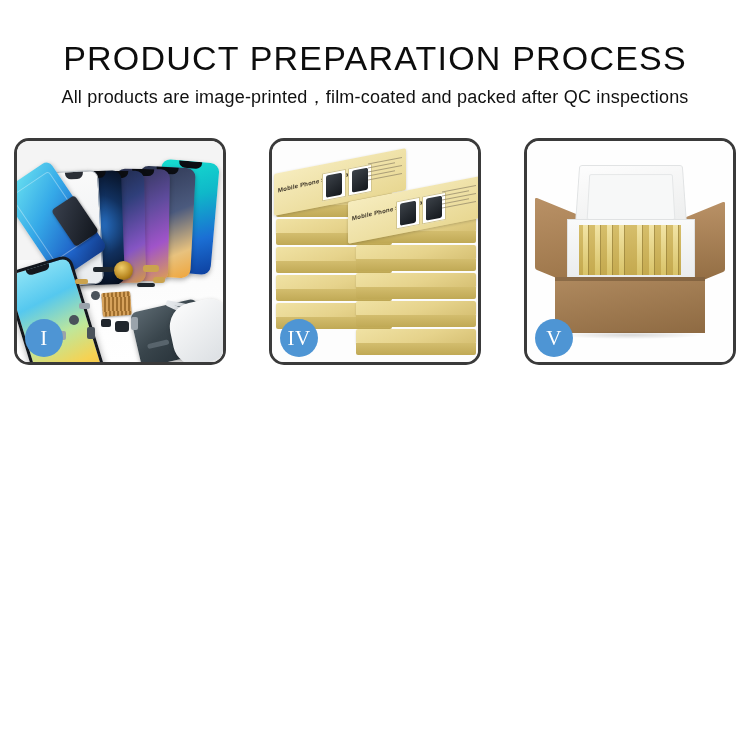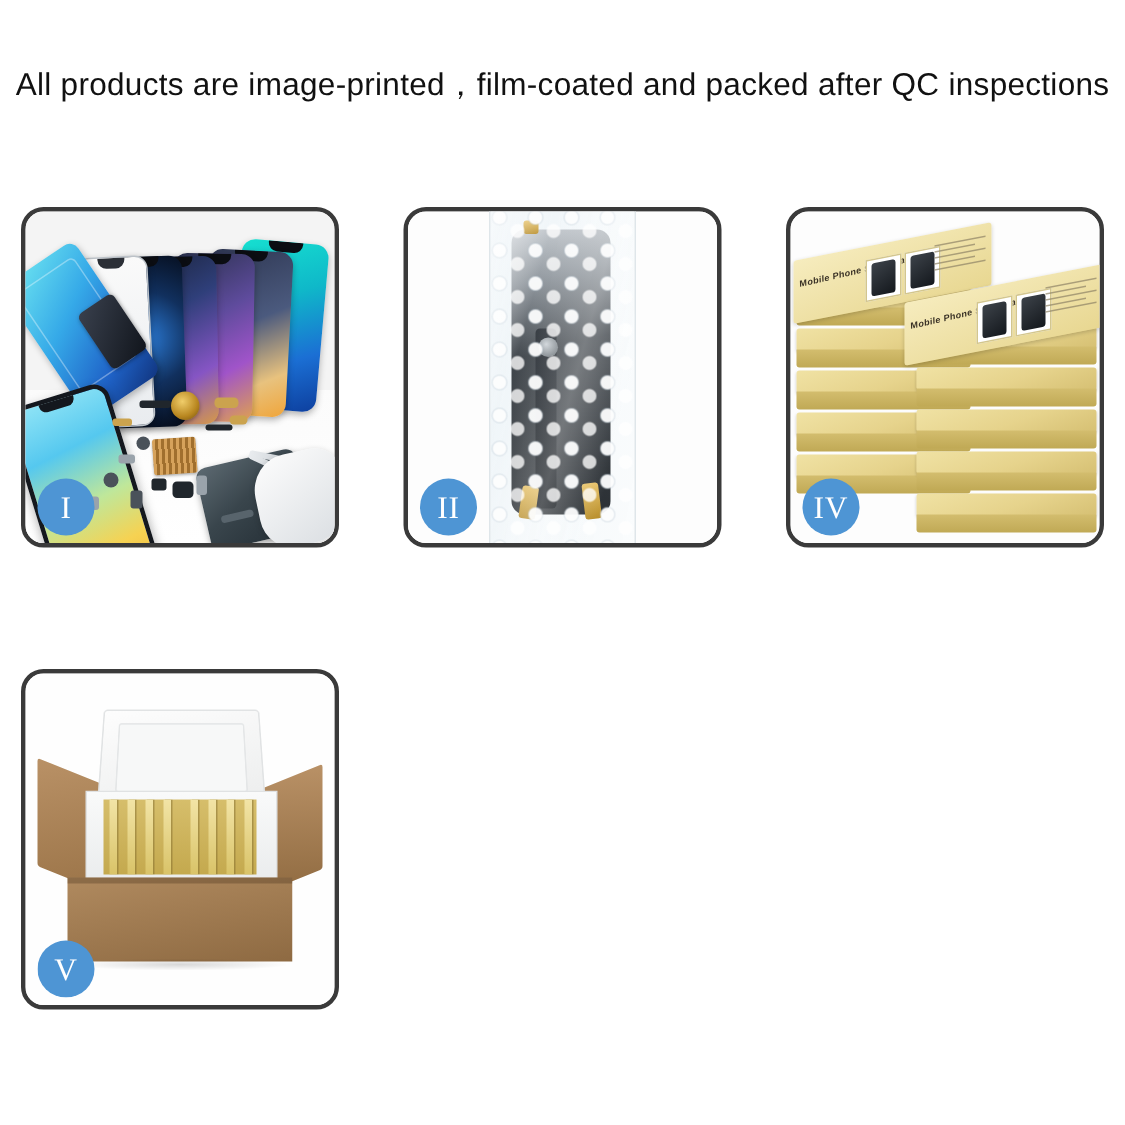--- a/index.html
+++ b/index.html
@@ -26,21 +26,21 @@
     font-size: 34px;
     font-weight: 400;
     letter-spacing: 1.2px;
     color: #0d0d0d;
     line-height: 40px;
     white-space: nowrap;
   }
   .subtitle {
     margin-top: 9px;
     font-family: "Liberation Sans", sans-serif;
-    font-size: 21px;
+    font-size: 18px;
     font-weight: 400;
     letter-spacing: .2px;
     color: #111111;
     line-height: 20px;
     white-space: nowrap;
   }
 
   
   .grid {
     position: absolute;
@@ -432,20 +432,21 @@
   }
   .p6-shadow{
     position:absolute; left:30px; top:182px; width:150px; height:8px;
     background:radial-gradient(ellipse at center, rgba(0,0,0,.13), rgba(0,0,0,0) 72%);
   }
 </style>
 </head>
 <body>
 
 <div class="header">
+  <div class="title">PRODUCT PREPARATION PROCESS</div>
   <div class="subtitle">All products are image-printed，film-coated and packed after QC inspections</div>
 </div>
 
 <div class="grid">
 
   <div class="panel">
     <div class="panel-photo">
       <div class="p1-bg"></div>
 
       <div class="scr scr-a">
@@ -493,37 +494,20 @@
       <span class="dot dk" style="left:120px;top:142px;width:18px;height:4px;"></span>
       <span class="dot" style="left:52px;top:174px;width:10px;height:10px;border-radius:50%;"></span>
       <span class="dot lt" style="left:40px;top:190px;width:9px;height:9px;"></span>
 
       <div class="tweezer"></div>
       <div class="p1-hand"></div>
     </div>
     <div class="badge">I</div>
   </div>
 
-  <div class="panel">
-    <div class="panel-photo">
-      <div class="p2-bg"></div>
-      <div class="p2-bag">
-        <div class="p2-part"></div>
-        <div class="p2-flex"></div>
-        <div class="p2-cam"></div>
-        <div class="p2-gold3"></div>
-        <div class="p2-gold1"></div>
-        <div class="p2-gold2"></div>
-        <div class="p2-bubbles2"></div>
-        <div class="p2-bubbles"></div>
-        <div class="p2-sheen"></div>
-      </div>
-    </div>
-    <div class="badge">II</div>
-  </div>
 
 
   <div class="panel">
     <div class="panel-photo">
       <div class="p4-bg"></div>
       <div class="p4-stack">
 
         <div class="bx bxL bxL5">
             <span class="bx-side"></span>
           </div>

